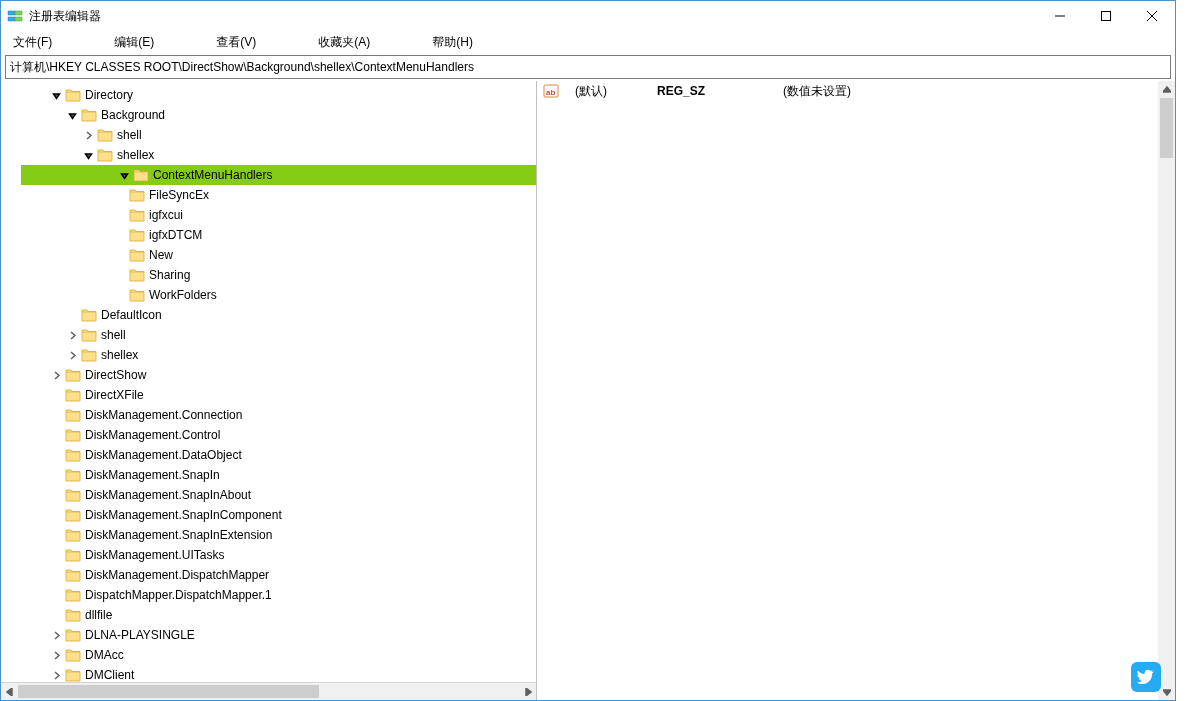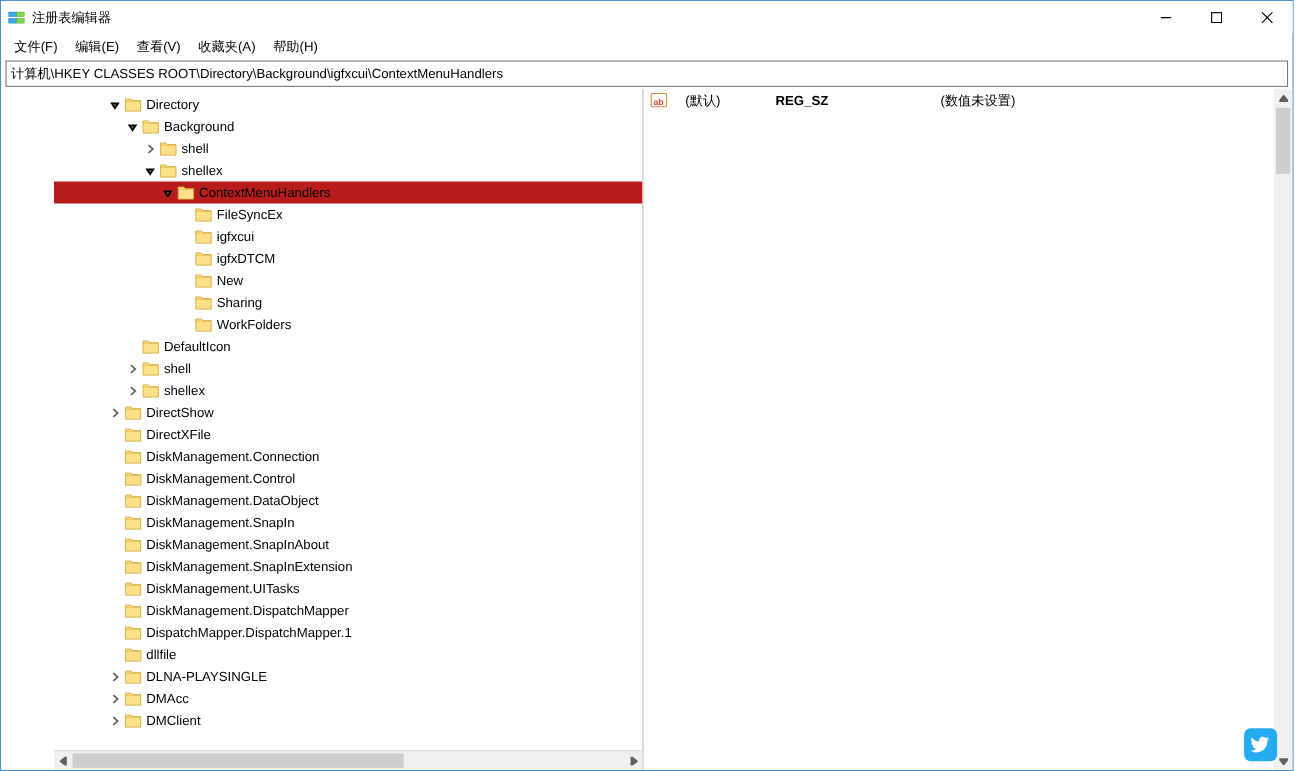--- a/index.html
+++ b/index.html
@@ -53,20 +53,21 @@
   }
   .win-btn svg { width:10px; height:10px; stroke:#000; stroke-width:1; fill:none; }
 
   
   .menubar {
     height: 22px;
     display: flex;
     align-items: center;
     padding: 0 4px;
     font-size: 12px;
+    gap: 46px;
   }
   .menu-item {
     padding: 2px 8px;
   }
 
   
   .addressbar {
     height: 20px;
     border: 1px solid #7a7a7a;
     margin: 2px 4px;
@@ -75,21 +76,20 @@
     display:flex;
     align-items:center;
     background:#fff;
   }
 
   
   .content {
     flex: 1;
     display: flex;
     min-height:0;
-    padding-left:48px;
   }
   .tree-pane {
     width: 535px;
     border-right: 1px solid #bfbfbf;
     position:relative;
     overflow:hidden;
     background:#fff;
   }
   .tree-scroll {
     overflow: hidden;
@@ -98,21 +98,22 @@
   .tree {
     padding: 4px 0;
   }
   .tree-row {
     display: flex;
     align-items: center;
     height: 20px;
     white-space: nowrap;
   }
   .tree-row.selected {
-    background: #b91c1c;
+    background: #84cc16;
+    margin-left: 20px;
   }
   .indent { display:inline-block; height:1px; }
   .expander {
     width: 14px; height:14px;
     display:inline-flex;
     align-items:center;
     justify-content:center;
     margin-right:2px;
     color:#404040;
   }
@@ -170,21 +171,21 @@
   .col.c2 { width:118px; }
   .col.c3 { flex:1; border-right:none; }
   .val-row {
     display:flex;
     height:20px;
     align-items:center;
     font-size:12px;
   }
   .val-row .c1 { width:114px; padding-left:6px; display:flex; align-items:center; }
   .val-row .c2 { width:126px;font-weight:bold; }
-  .val-row .c3 { flex:1;margin-left:24px; }
+  .val-row .c3 { flex:1; }
   .sz-icon { width:16px; height:16px; margin-right:16px; display:inline-flex; }
   .sz-icon svg { width:16px; height:16px; }
 
   .vscroll {
     position:absolute; top:0; right:0; bottom:0;
     width:17px;
     background:#f0f0f0;
     display:flex; flex-direction:column;
   }
   .vscroll .btn { height:17px; display:flex; align-items:center; justify-content:center; }
@@ -263,21 +264,21 @@
 
   <div class="menubar">
     <span class="menu-item">文件(F)</span>
     <span class="menu-item">编辑(E)</span>
     <span class="menu-item">查看(V)</span>
     <span class="menu-item">收藏夹(A)</span>
     <span class="menu-item">帮助(H)</span>
   </div>
 
   <div class="addressbar">
-    <span>计算机\HKEY CLASSES ROOT\Directory\Background\igfxcui\ContextMenuHandlers</span>
+    <span>计算机\HKEY CLASSES ROOT\DirectShow\Background\shellex\ContextMenuHandlers</span>
   </div>
 
   <div class="content">
 
     <div class="tree-pane">
       <div class="tree-scroll">
         <div class="tree" id="tree">
             <div class="tree-row">
               <span class="indent" style="width: 48px;"></span>
               <span class="expander open">
@@ -533,20 +534,31 @@
             <div class="tree-row">
               <span class="indent" style="width: 48px;"></span>
               <span class="expander"></span>
               <span class="folder-icon">
                 <svg viewBox="0 0 16 14">
                   <path d="M1 2h5l1.5 1.5H15v9.5H1z" fill="#ffe08a" stroke="#d4a93a" stroke-width="0.8"></path>
                   <path d="M1 4h14" stroke="#d4a93a" stroke-width="0.6"></path>
                 </svg>
               </span>
               <span class="node-label">DiskManagement.SnapInAbout</span>
+            </div>
+            <div class="tree-row">
+              <span class="indent" style="width: 48px;"></span>
+              <span class="expander"></span>
+              <span class="folder-icon">
+                <svg viewBox="0 0 16 14">
+                  <path d="M1 2h5l1.5 1.5H15v9.5H1z" fill="#ffe08a" stroke="#d4a93a" stroke-width="0.8"></path>
+                  <path d="M1 4h14" stroke="#d4a93a" stroke-width="0.6"></path>
+                </svg>
+              </span>
+              <span class="node-label">DiskManagement.SnapInComponent</span>
             </div>
             <div class="tree-row">
               <span class="indent" style="width: 48px;"></span>
               <span class="expander"></span>
               <span class="folder-icon">
                 <svg viewBox="0 0 16 14">
                   <path d="M1 2h5l1.5 1.5H15v9.5H1z" fill="#ffe08a" stroke="#d4a93a" stroke-width="0.8"></path>
                   <path d="M1 4h14" stroke="#d4a93a" stroke-width="0.6"></path>
                 </svg>
               </span>

